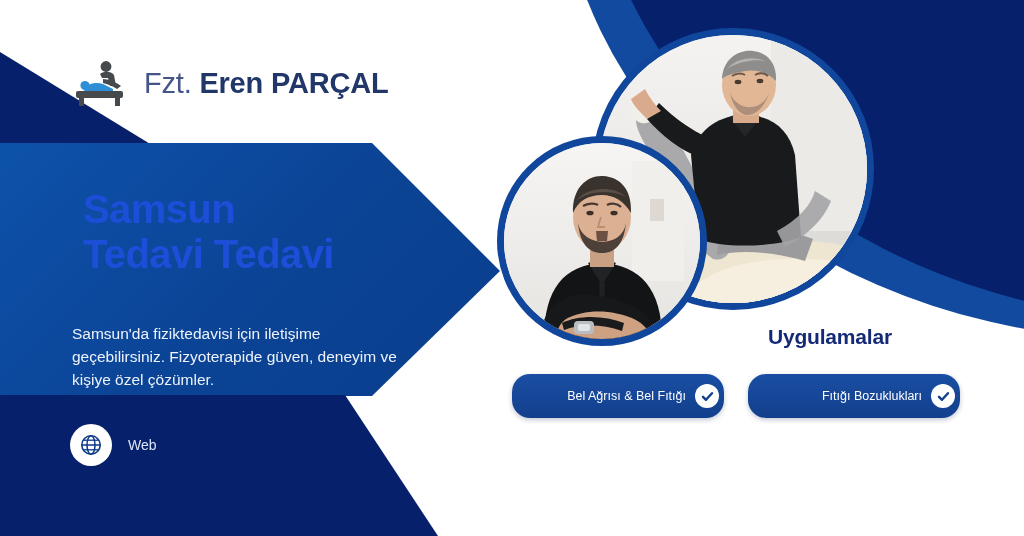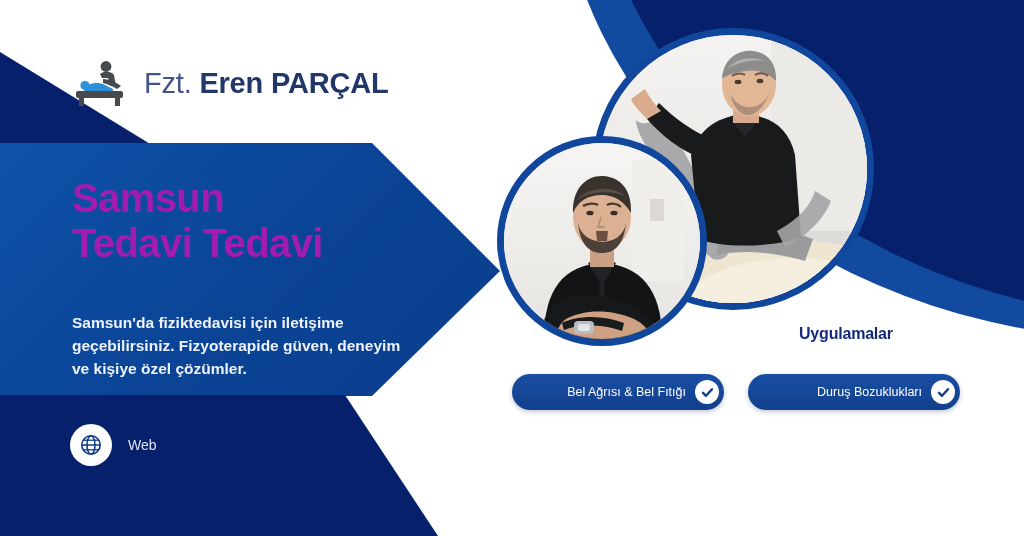--- a/index.html
+++ b/index.html
@@ -69,30 +69,30 @@
   }
   .logo-text .b{font-weight:bold;color:#21376a;}
   .logo-text .l{font-weight:normal;color:#44558a;}
 
   
   .hero{
     position:absolute;top:176px;left:72px;width:330px;
     color:#ffffff;
   }
   .hero h1{
-    margin:0;
+    margin:11px;
     font-size:40px;line-height:1.13;
     font-weight:bold;letter-spacing:-0.6px;
-    color:#a21caf;
+    color:#1d4ed8;
   }
   .hero p{
     margin:46px 0 12px 0;
     font-size:15.5px;line-height:1.48;
     color:#eef3fb;
-    font-weight:700;
+    font-weight:400;
   }
 
   
   .web-block{
     position:absolute;top:424px;left:70px;
     display:flex;align-items:center;gap:16px;
   }
   .globe-circle{
     width:42px;height:42px;border-radius:50%;
     background:#ffffff;
@@ -113,32 +113,32 @@
   .photo-small{
     position:absolute;top:136px;left:497px;
     width:196px;height:196px;border-radius:50%;
     border:7px solid #10479c;
     overflow:hidden;background:#f2f2f1;
   }
   .photo-svg{display:block;width:100%;height:100%;}
 
   
   .apps-title{
-    position:absolute;top:325px;left:799px;
-    font-size:16px;font-weight:bold;color:#142a78;
+    position:absolute;top:325px;left:768px;
+    font-size:21px;font-weight:bold;color:#142a78;
     letter-spacing:-0.2px;
   }
   .pill-grid{
     position:absolute;top:374px;left:512px;
     width:460px;
     display:grid;grid-template-columns:212px 212px;
     gap:14px 24px;
   }
   .pill{
-    height:36px;border-radius:18px;
+    height:44px;border-radius:18px;
     background:linear-gradient(180deg,#1a4ea3 0%,#123f8d 100%);
     display:flex;align-items:center;justify-content:flex-end;
     padding:0 5px 0 16px;
     box-sizing:border-box;
     box-shadow:0 2px 5px rgba(10,30,80,.25);
   }
   .pill-label{
     color:#ffffff;font-size:12.5px;font-weight:500;
     white-space:nowrap;margin-right:9px;
   }
@@ -297,21 +297,21 @@
       <span class="pill-check">
         <svg width="15" height="15" viewBox="0 0 15 15" xmlns="http://www.w3.org/2000/svg">
           <path d="M3 7.8 L6 10.8 L12 4.2" stroke="#123f8d" stroke-width="2.4" fill="none" stroke-linecap="round" stroke-linejoin="round"></path>
         </svg>
       </span>
     </div>
 
 
 
     <div class="pill">
-      <span class="pill-label">Duruş Bozuklukları</span>
+      <span class="pill-label">Fıtığı Bozuklukları</span>
       <span class="pill-check">
         <svg width="15" height="15" viewBox="0 0 15 15" xmlns="http://www.w3.org/2000/svg">
           <path d="M3 7.8 L6 10.8 L12 4.2" stroke="#123f8d" stroke-width="2.4" fill="none" stroke-linecap="round" stroke-linejoin="round"></path>
         </svg>
       </span>
     </div>
 
   </div>
 
 </div>

